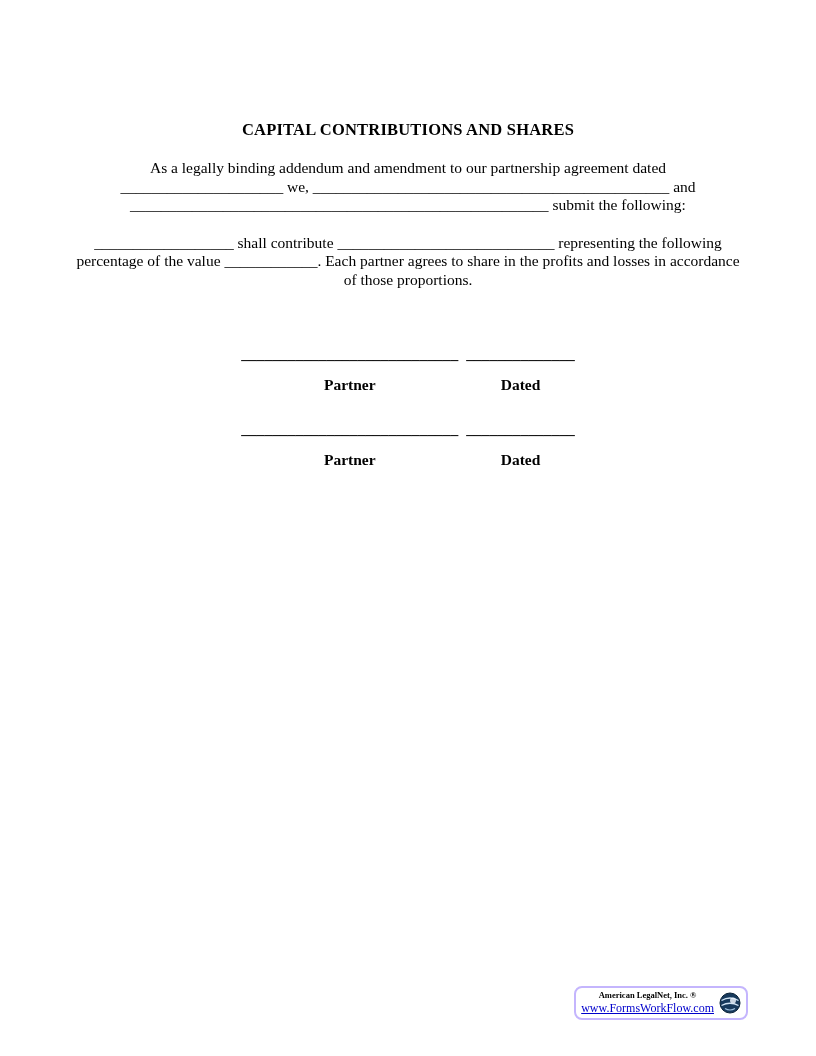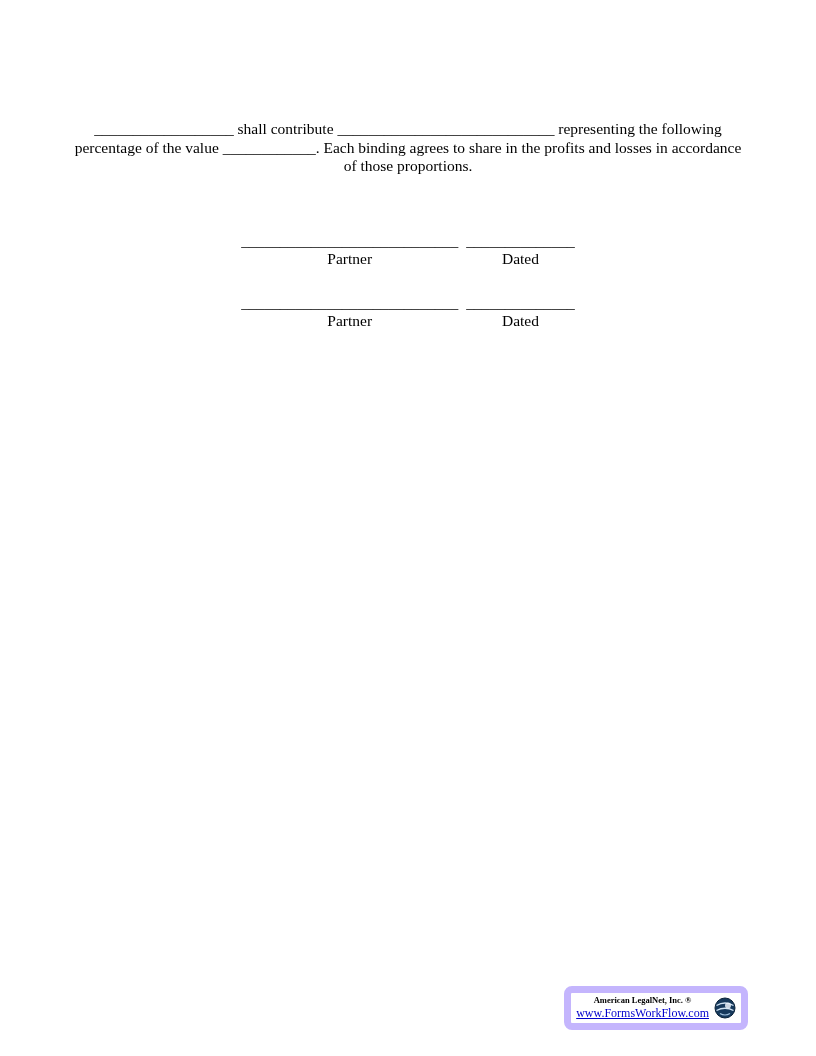--- a/index.html
+++ b/index.html
@@ -32,34 +32,36 @@
   .sig-block {
     margin-top: 56px;
     display: flex;
     flex-direction: column;
     align-items: center;
   }
   .sig-row {
     display: flex;
     gap: 8px;
     margin-bottom: 26px;
+    font-weight: bold;
   }
   .sig-col { text-align: center; }
   .sig-line {
     line-height: 18px;
     white-space: nowrap;
   }
   .sig-label {
+    margin-top: 13px;
     font-size: 15.5px;
   }
   .badge {
     position: absolute;
     top: 986px;
     right: 68px;
-    border: 7px solid #c4b5fd;
+    border: 2px solid #c4b5fd;
     border-radius: 8px;
     padding: 2px 5px;
     display: flex;
     align-items: center;
     gap: 5px;
     background: #ffffff;
   }
   .badge-text {
     display: flex;
     flex-direction: column;
@@ -80,25 +82,29 @@
     cursor: pointer;
     font-family: "Liberation Serif", serif;
   }
   .globe { display: inline-flex; }
 </style>
 </head>
 <body>
 
 <div class="page">
 
+  <h1 class="doc-title">CAPITAL CONTRIBUTIONS AND SHARES</h1>
 
+  <p class="para">As a legally binding addendum and amendment to our partnership agreement dated
+_____________________ we, ______________________________________________ and
+______________________________________________________ submit the following:</p>
 
 
   <p class="para">__________________ shall contribute ____________________________ representing the following
-percentage of the value ____________. Each binding agrees to share in the profits and losses in accordance
+percentage of the value ____________. Each partner agrees to share in the profits and losses in accordance
 of those proportions.</p>
 
   <div class="sig-block">
 
     <div class="sig-row">
       <div class="sig-col">
         <div class="sig-line">____________________________</div>
         <div class="sig-label">Partner</div>
       </div>
       <div class="sig-col">

